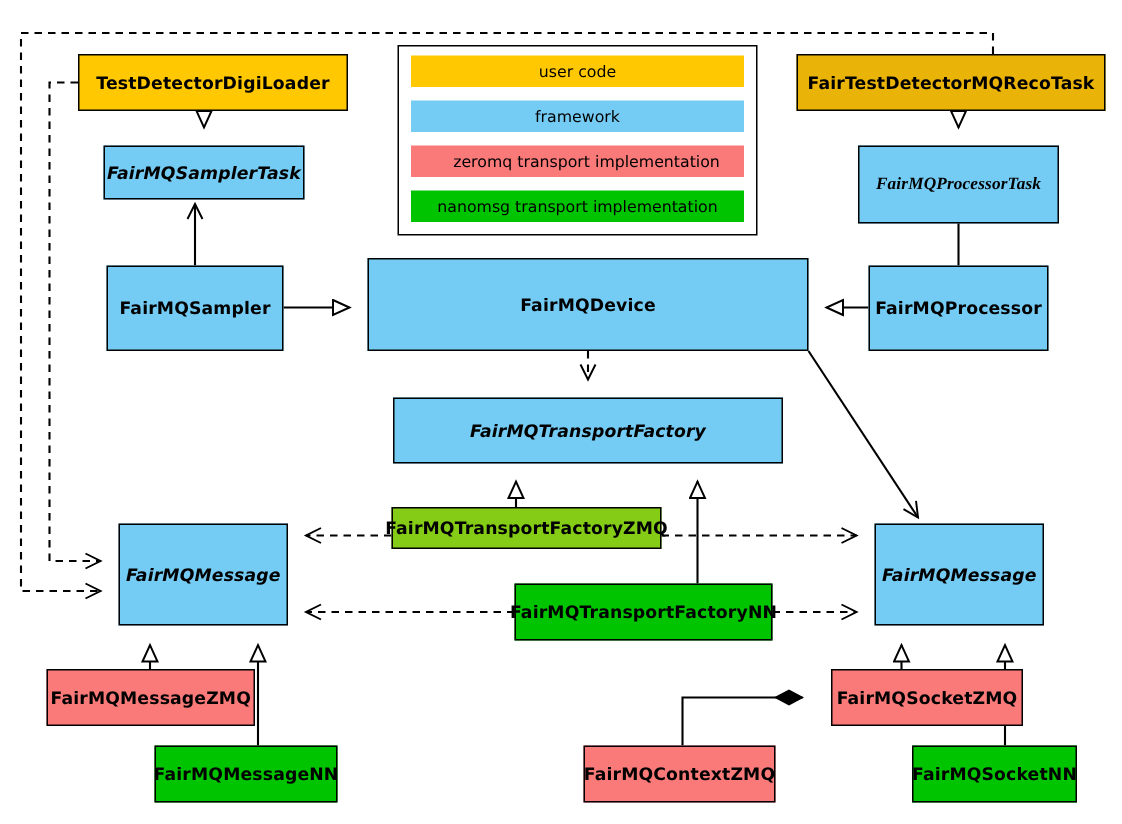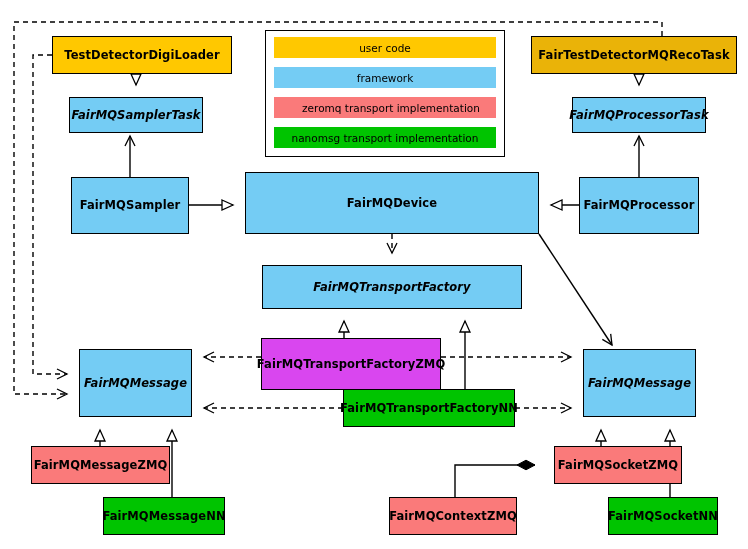--- a/index.html
+++ b/index.html
@@ -101,26 +101,26 @@
 
     </g>
   </svg>
 
   <div class="legend-box" style="left:265px;top:30px;width:240px;height:127px;"></div>
 
   <div id="nodes-layer">
       <div class="node" style="left: 52px; top: 36px; width: 180px; height: 38px; background: rgb(255, 200, 0);">TestDetectorDigiLoader</div>
       <div class="node" style="left: 531px; top: 36px; width: 206px; height: 38px; background: #eab308;">FairTestDetectorMQRecoTask</div>
       <div class="node abstract" style="left: 69px; top: 97px; width: 134px; height: 36px; background: rgb(116, 204, 244);">FairMQSamplerTask</div>
-      <div class="node abstract" style="left: 572px; top: 97px; width: 134px; height: 36px; background: rgb(116, 204, 244);">FairMQProcessorTask</div>
+      <div class="node abstract" style="left: 572px; top: 97px; width: 134px; height: 52px; background: rgb(116, 204, 244); font-family: Liberation Serif, serif;">FairMQProcessorTask</div>
       <div class="node" style="left: 71px; top: 177px; width: 118px; height: 57px; background: rgb(116, 204, 244);">FairMQSampler</div>
       <div class="node" style="left: 245px; top: 172px; width: 294px; height: 62px; background: rgb(116, 204, 244);">FairMQDevice</div>
       <div class="node" style="left: 579px; top: 177px; width: 120px; height: 57px; background: rgb(116, 204, 244);">FairMQProcessor</div>
       <div class="node abstract" style="left: 262px; top: 265px; width: 260px; height: 44px; background: rgb(116, 204, 244);">FairMQTransportFactory</div>
-      <div class="node" style="left: 261px; top: 338px; width: 180px; height: 52px; background: #d946ef;">FairMQTransportFactoryZMQ</div>
+      <div class="node" style="left: 261px; top: 338px; width: 180px; height: 28px; background: #84cc16;">FairMQTransportFactoryZMQ</div>
       <div class="node" style="left: 343px; top: 389px; width: 172px; height: 38px; background: rgb(0, 196, 0);">FairMQTransportFactoryNN</div>
       <div class="node abstract" style="left: 79px; top: 349px; width: 113px; height: 68px; background: rgb(116, 204, 244);">FairMQMessage</div>
       <div class="node abstract" style="left: 583px; top: 349px; width: 113px; height: 68px; background: rgb(116, 204, 244);">FairMQMessage</div>
       <div class="node" style="left: 31px; top: 446px; width: 139px; height: 38px; background: rgb(250, 122, 122);">FairMQMessageZMQ</div>
       <div class="node" style="left: 103px; top: 497px; width: 122px; height: 38px; background: rgb(0, 196, 0);">FairMQMessageNN</div>
       <div class="node" style="left: 554px; top: 446px; width: 128px; height: 38px; background: rgb(250, 122, 122);">FairMQSocketZMQ</div>
       <div class="node" style="left: 608px; top: 497px; width: 110px; height: 38px; background: rgb(0, 196, 0);">FairMQSocketNN</div>
       <div class="node" style="left: 389px; top: 497px; width: 128px; height: 38px; background: rgb(250, 122, 122);">FairMQContextZMQ</div>
     </div>
   <div id="legend-layer" style="position:absolute;left:0;top:0;width:748px;height:549px;z-index:5;">

